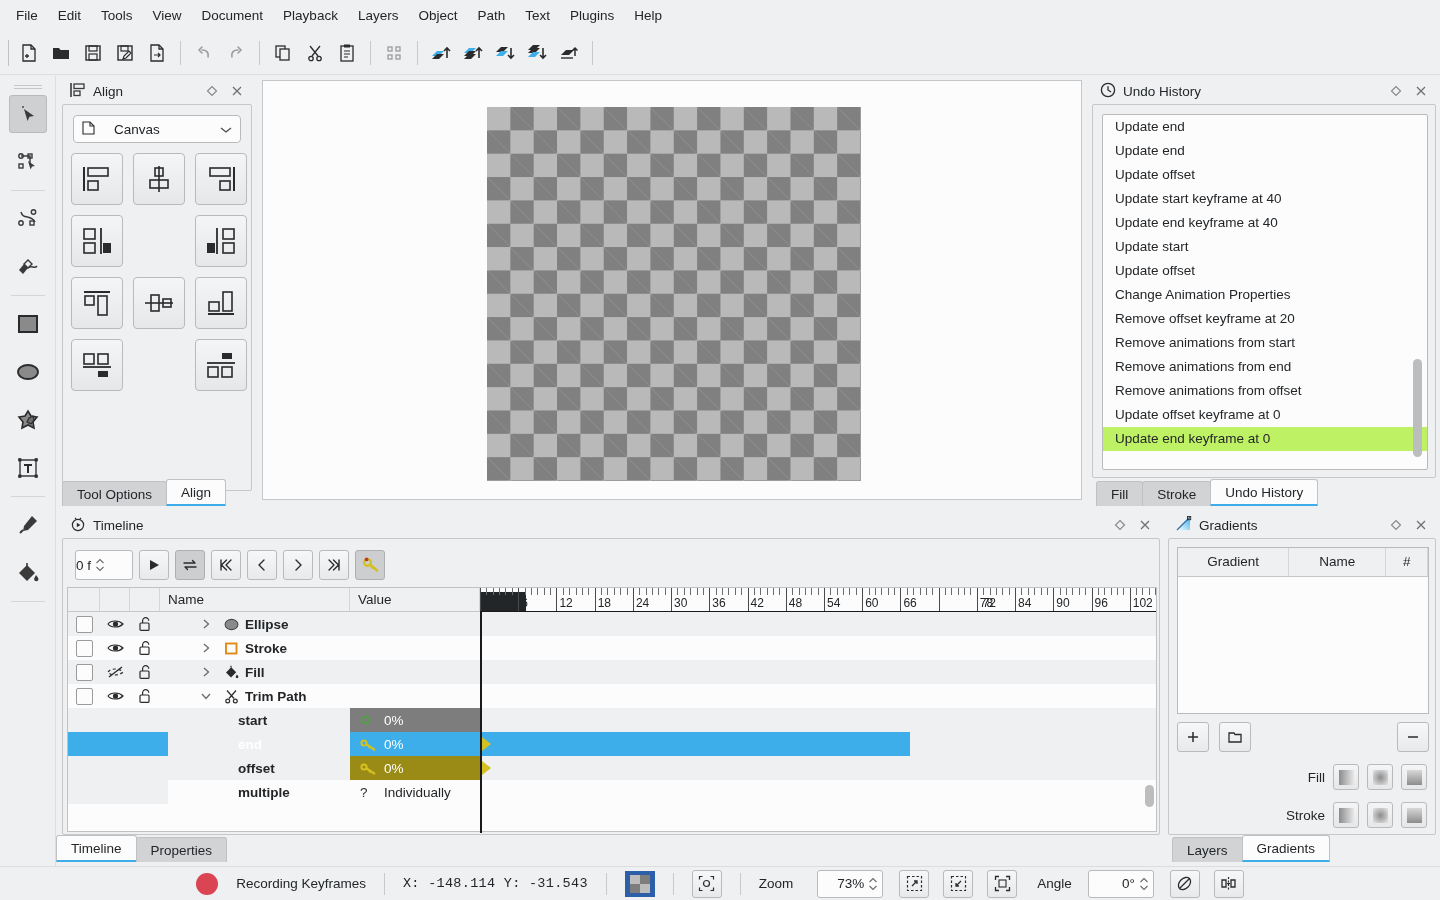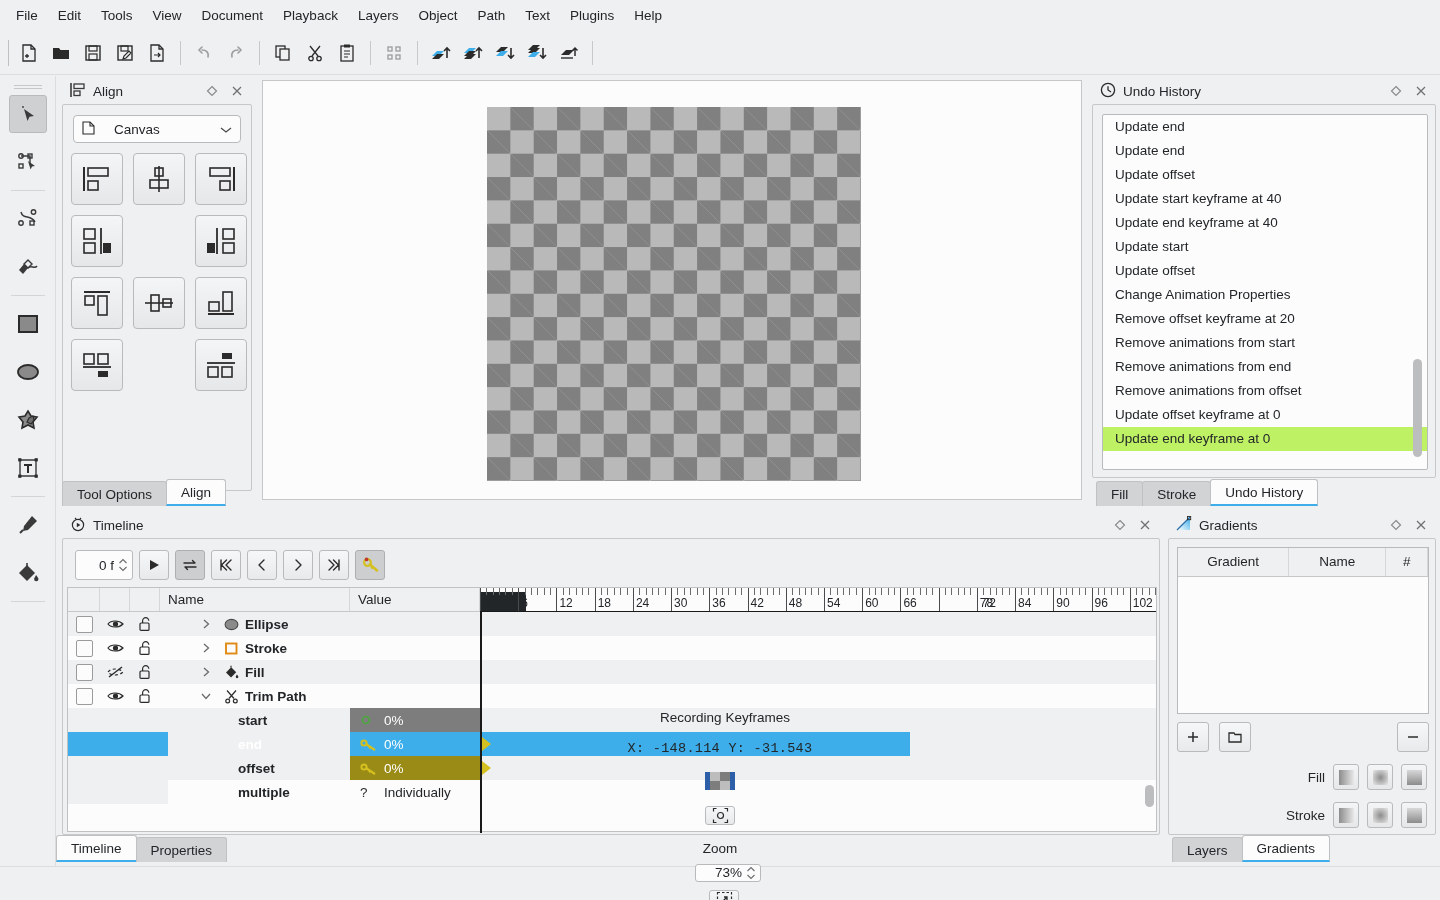--- a/index.html
+++ b/index.html
@@ -133,21 +133,21 @@
   #undo-tabs { position:absolute; left:1096px; top:479px; }
 
   
   #timeline-dock { left:62px; top:510px; width:1098px; height:325px; }
   #timeline-body { position:absolute; left:0; top:28px; width:1098px; height:297px; }
   .tl-controls {
     position:absolute; left:12px; top:10px; height:32px; display:flex; align-items:center; gap:6px;
   }
   .frame-spin {
     width:58px; height:30px; background:#fcfcfc; border:1px solid #b9babc; border-radius:3px;
-    display:flex; align-items:center; justify-content:flex-end; padding-right:4px; gap:4px;
+    display:flex; align-items:center; padding-right:4px; gap:4px;
     font-size:13.5px;
   }
   .tl-btn {
     width:30px; height:30px; background:linear-gradient(#f6f7f8,#e8e9eb);
     border:1px solid #b9babc; border-radius:3px;
     display:flex; align-items:center; justify-content:center;
   }
   .tl-btn.checked { background:#cdced0; border-color:#aeafb1; }
 
   
@@ -215,21 +215,21 @@
     width:26px; height:26px; background:linear-gradient(#f4f5f6,#e6e7e9);
     border:1px solid #b9babc; border-radius:3px; display:flex; align-items:center; justify-content:center;
   }
   .gswatch .inner { width:15px; height:15px; }
   #grad-tabs { position:absolute; left:1172px; top:835px; }
 
   
   #statusbar {
     position:absolute; left:0; top:866px; width:1440px; height:34px;
     background:#eff0f1; border-top:1px solid #dcdddf;
-    display:flex; align-items:center; justify-content:center; gap:8px;flex-direction:column;
+    display:flex; align-items:center; justify-content:center; gap:8px;
   }
   .sb-sep { width:1px; height:22px; background:#c8c9cb; margin:0 10px; }
   .rec-dot { width:22px; height:22px; border-radius:50%; background:#da4453; }
   #statusbar .sb-text { font-size:13.5px; color:#232629; }
   .mono { font-family:"Liberation Mono", monospace; font-size:13.5px; letter-spacing:0.3px; }
   .sb-spin {
     width:66px; height:28px; background:#fcfcfc; border:1px solid #b9babc; border-radius:3px;
     display:flex; align-items:center; justify-content:flex-end; gap:4px; padding-right:4px; font-size:13.5px;
   }
   .sb-btn {

